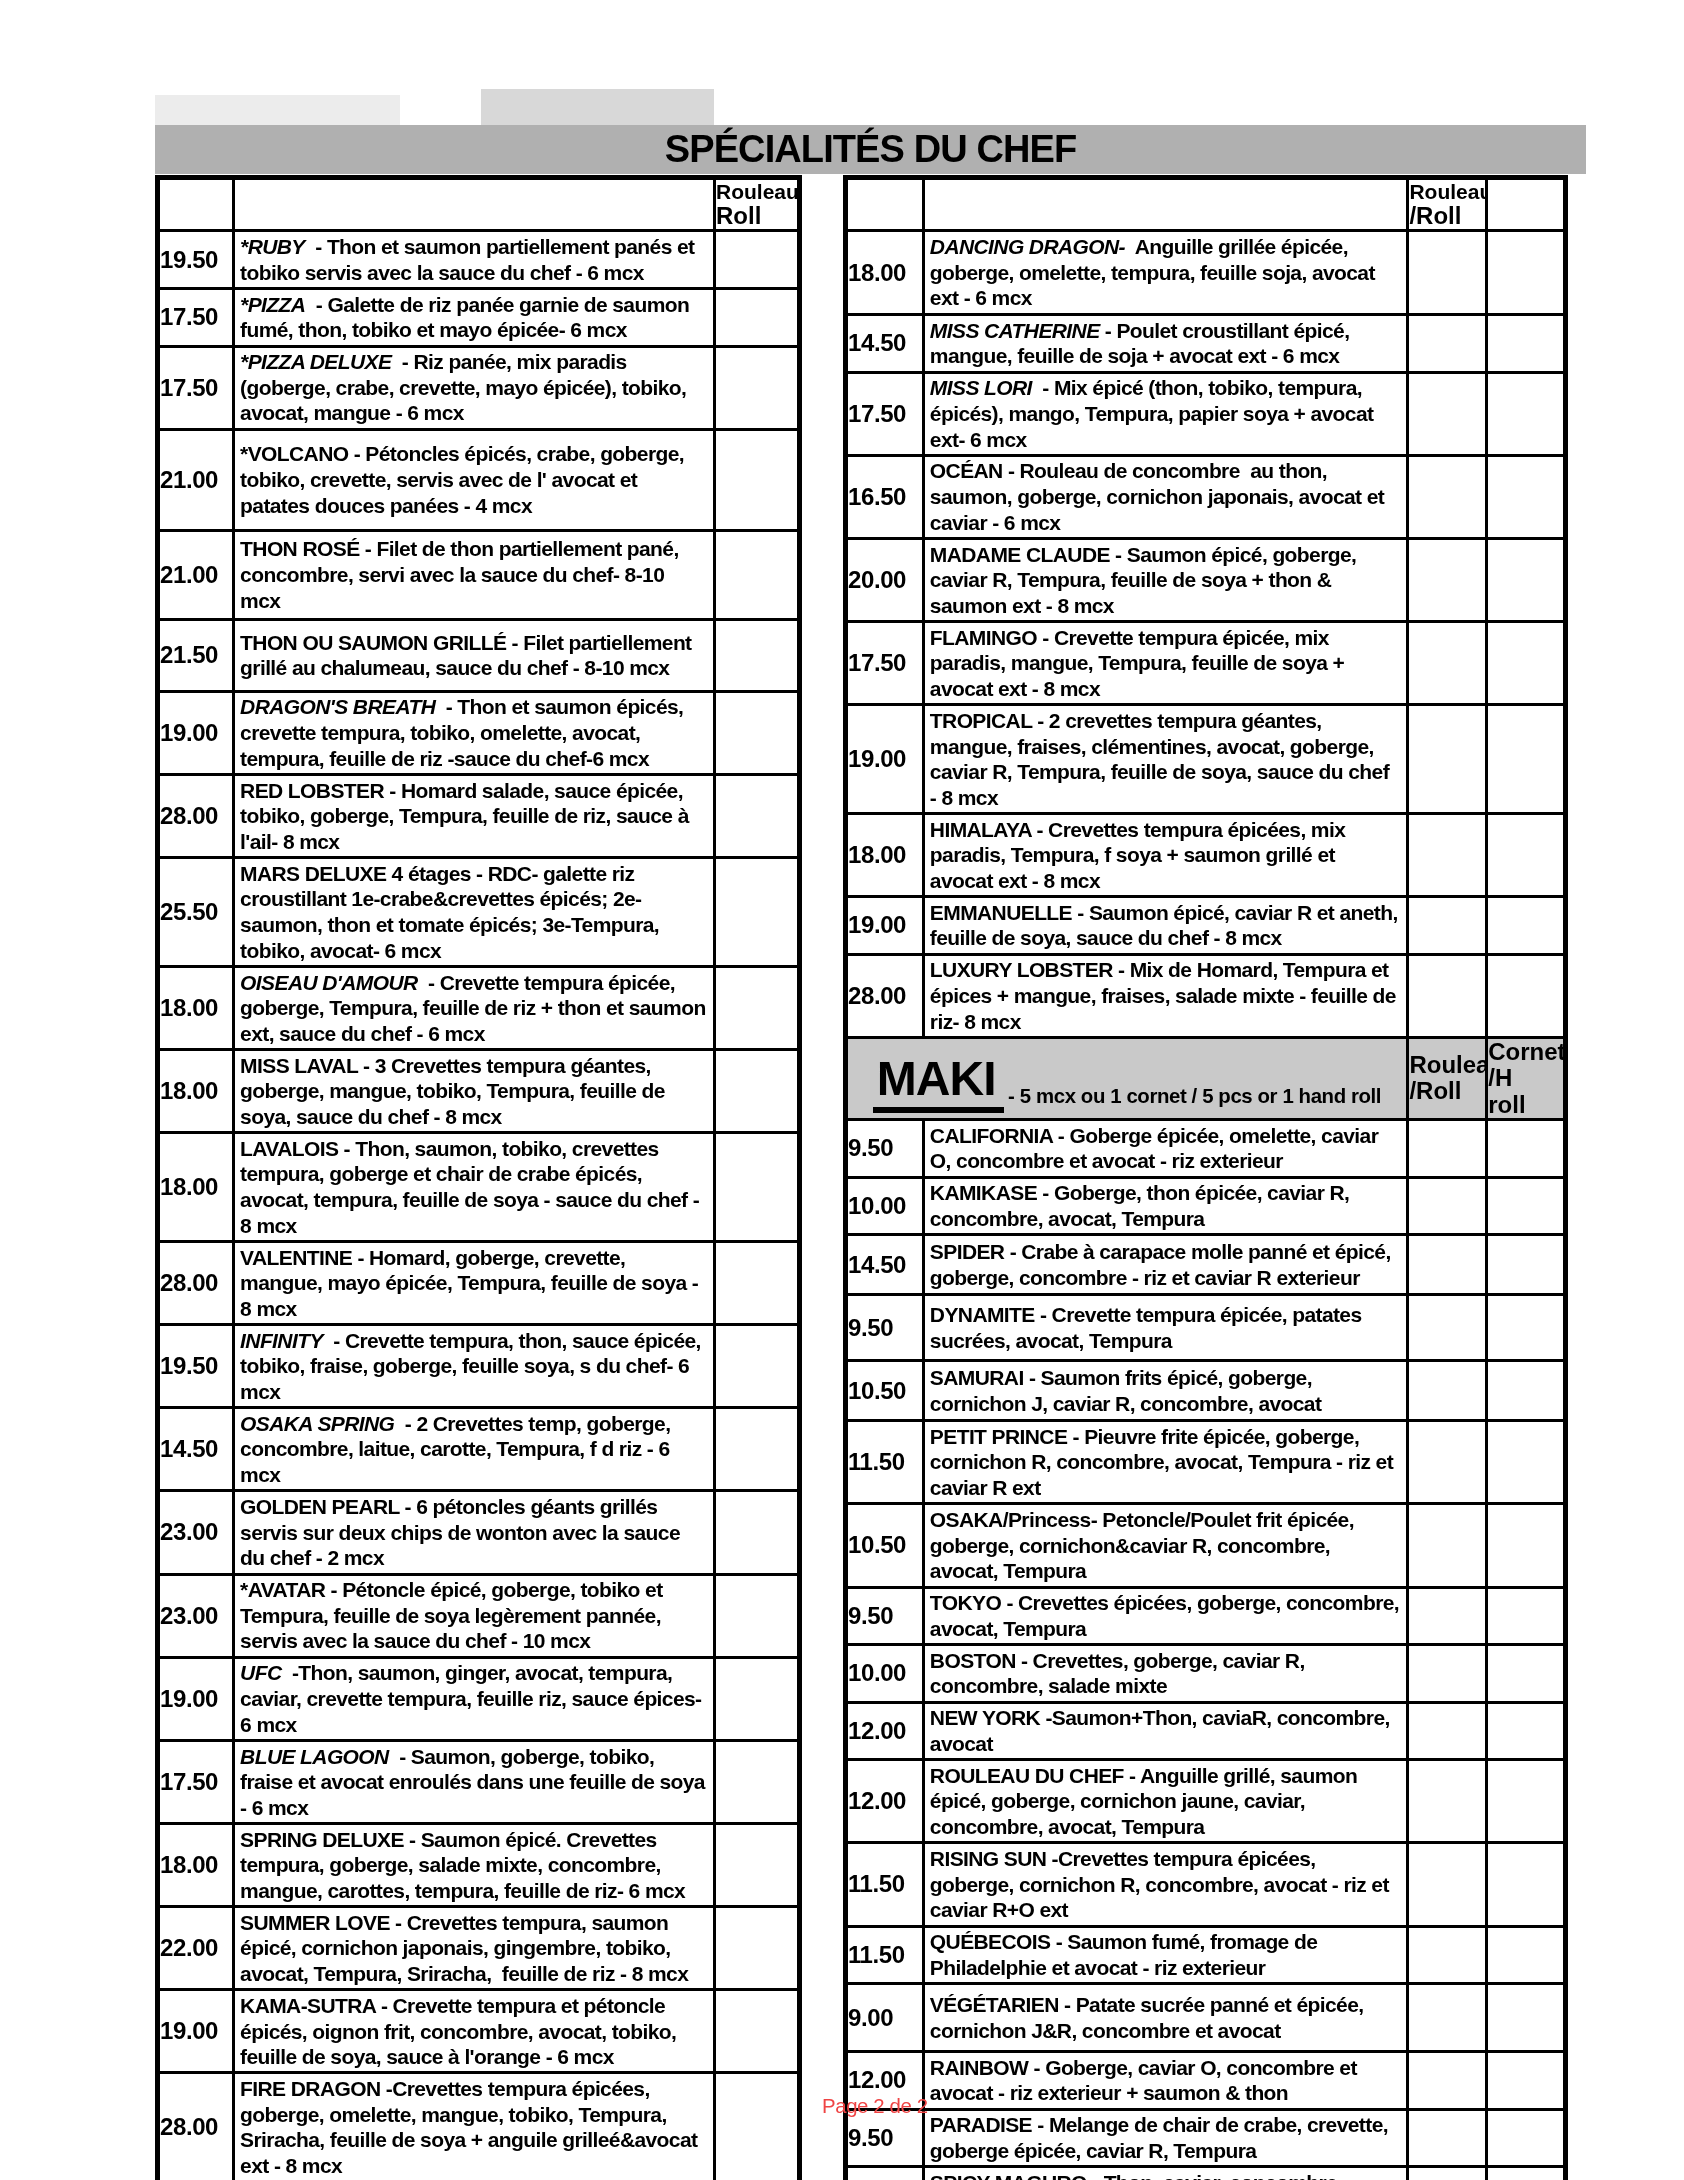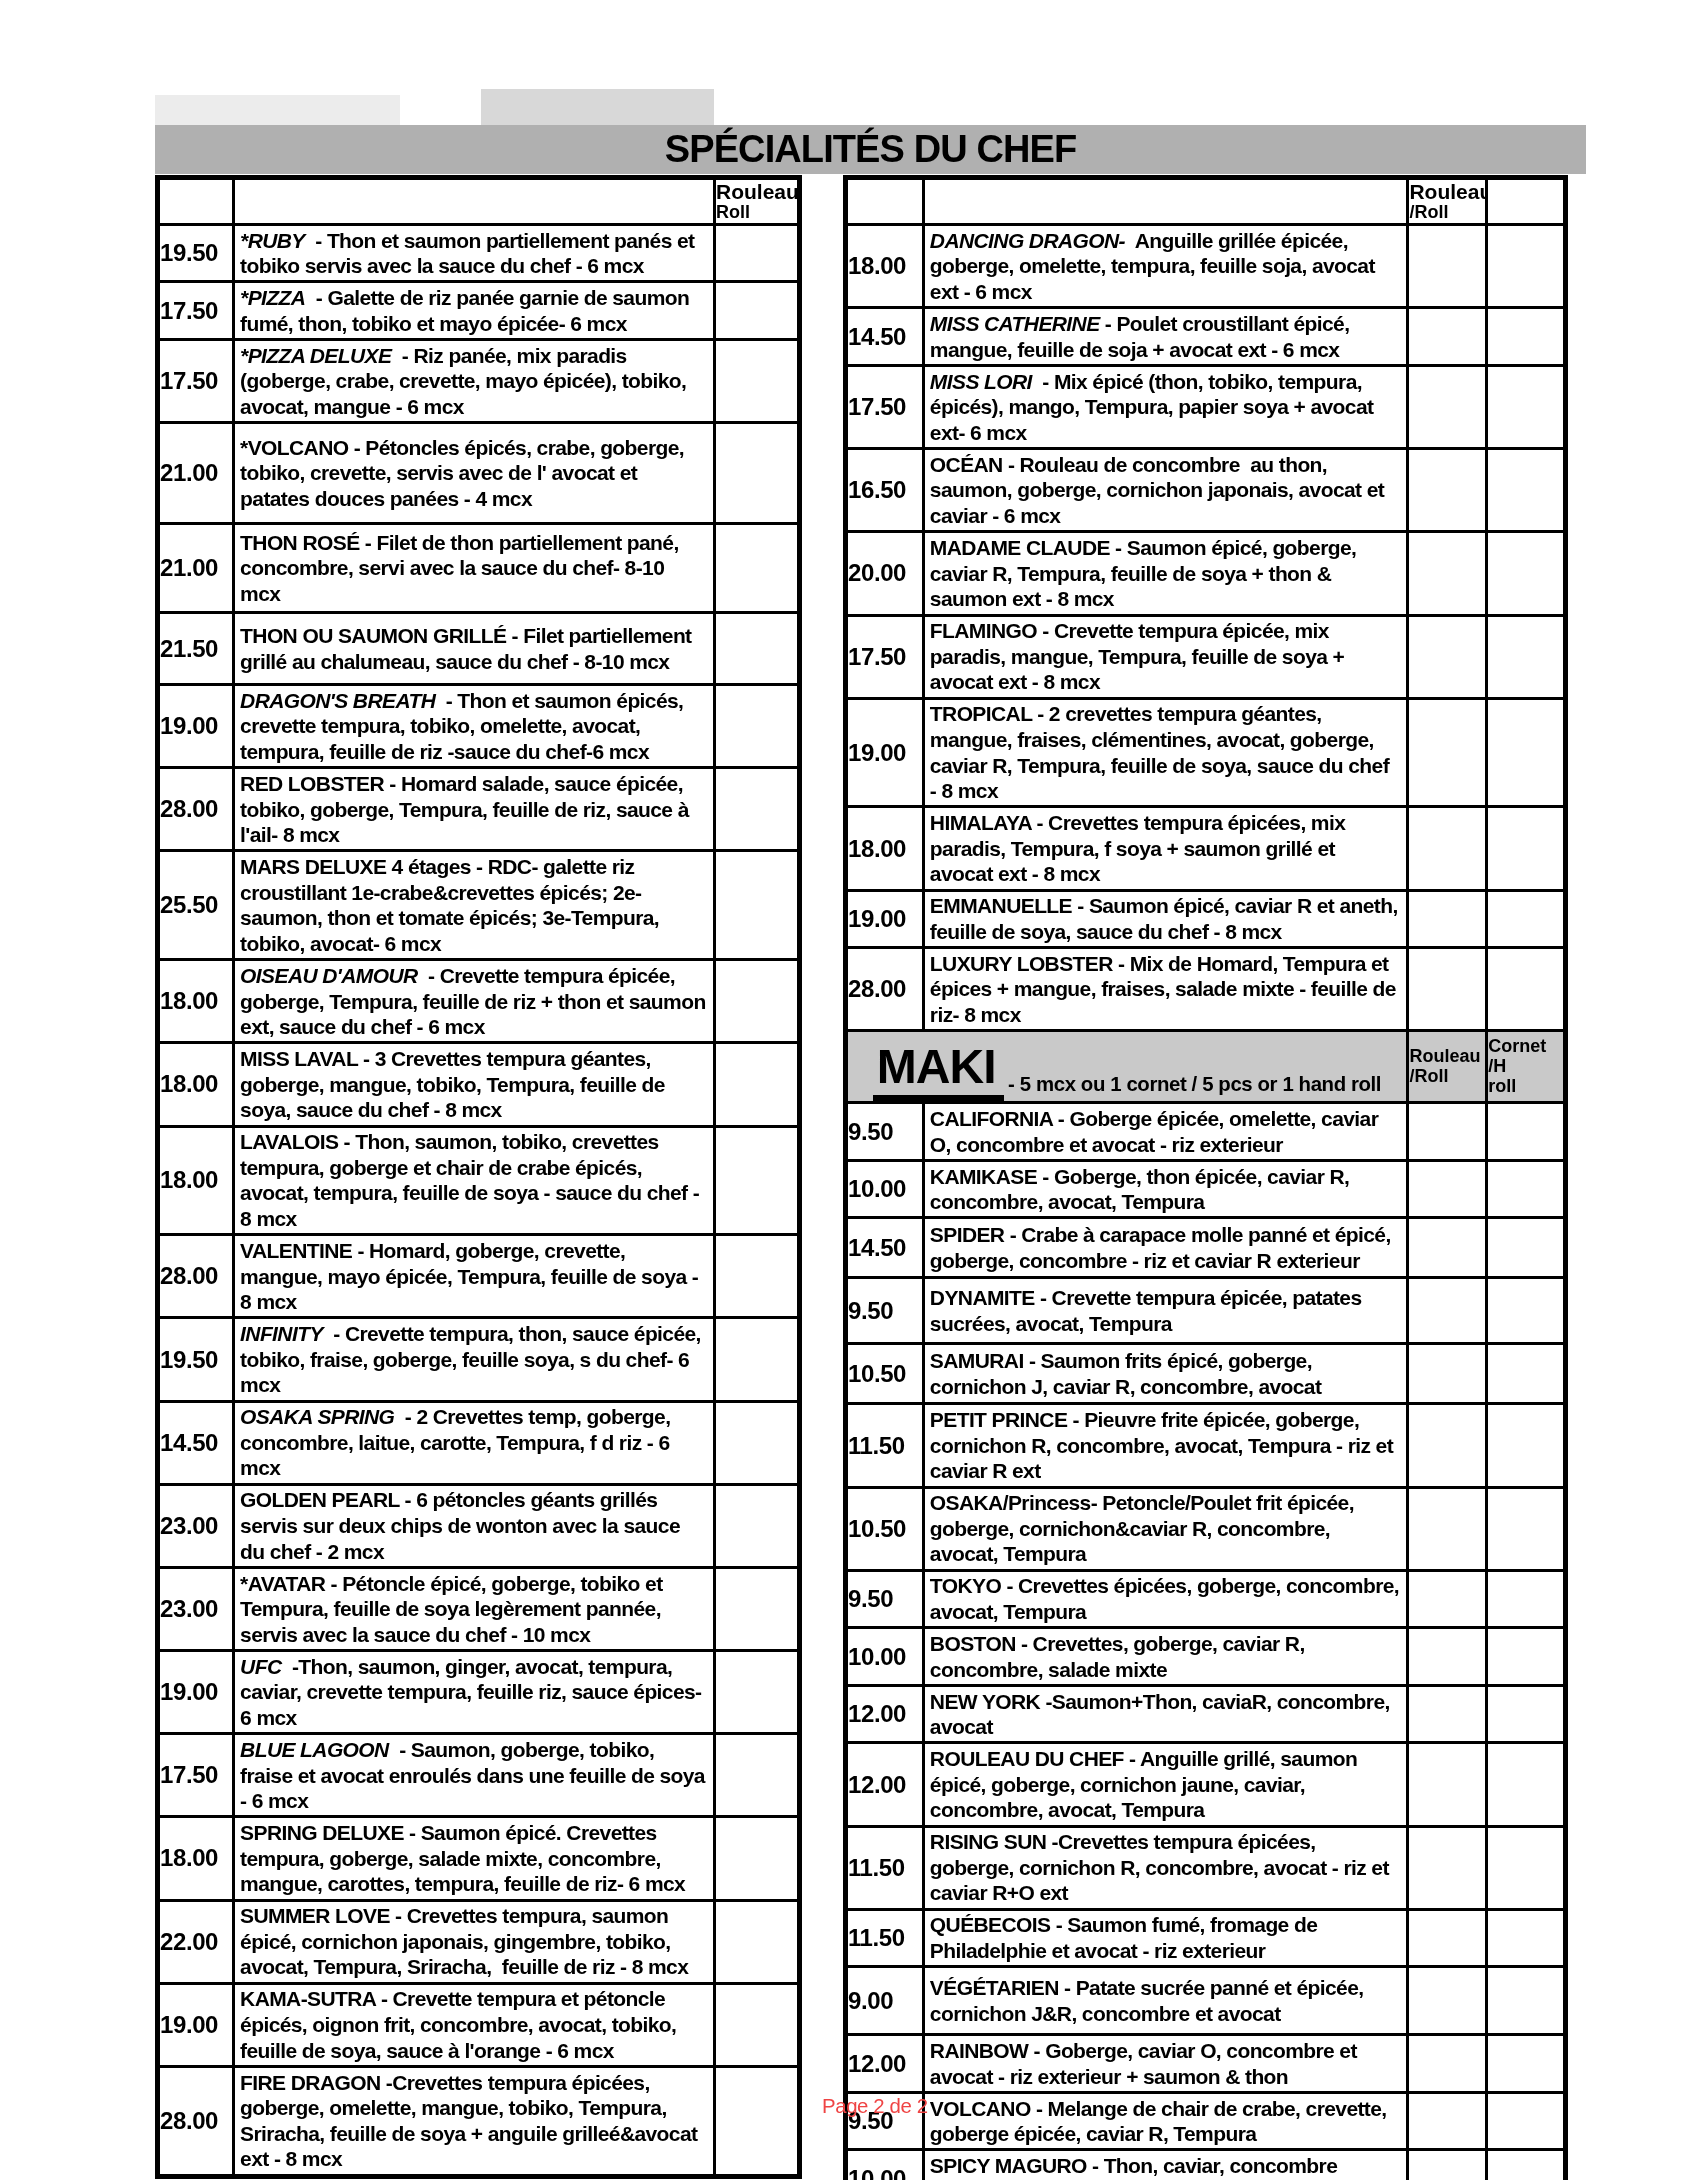--- a/index.html
+++ b/index.html
@@ -21,21 +21,21 @@
   #right-table{left:843px;width:725px;}
   td{border:3.4px solid #000;vertical-align:middle;padding:0;overflow:hidden;}
   .price{text-align:left;font-weight:bold;font-size:24px;letter-spacing:-0.4px;}
   .desc{
     font-weight:bold;font-size:21px;line-height:25.6px;letter-spacing:-0.6px;
     padding:1.7px 6.8px 1.7px 5.1px;white-space:pre-wrap;word-break:normal;
   }
   .desc .nm.it{font-style:italic;}
   .hdr{text-align:left;font-weight:bold;line-height:1.1;}
   .hdr .l1{font-size:21px;}
-  .hdr .l2{font-size:18px;font-weight:bold;}
+  .hdr .l2{font-size:24px;font-weight:bold;}
   tr.header-row{height:46px;}
   tr.maki-row{height:72px;}
   .maki-cell{background:#c9c9c9;text-align:center;vertical-align:middle;}
   .maki-title{
     display:inline-block;font-size:48px;font-weight:bold;line-height:0.95;
     border-bottom:6px solid #000;padding:0 8.5px 5.1px 3.4px;letter-spacing:-0.9px;vertical-align:middle;margin-top:12px;
   }
   .maki-sub{display:inline-block;font-size:20.4px;font-weight:bold;letter-spacing:-0.4px;vertical-align:bottom;padding-bottom:5.1px;}
   .maki-colhdr{background:#c9c9c9;}
   .footer{position:absolute;left:822px;top:2095px;font-size:20.4px;color:#ef4444;letter-spacing:-0.4px;}
@@ -417,21 +417,21 @@
 
   <tr style="height: 56px;">
     <td class="price">12.00</td>
     <td class="desc"><span class="nm">RAINBOW</span><span> - Goberge, caviar O, concombre et avocat - riz exterieur + saumon &amp; thon</span></td>
     <td></td>
     <td></td>
   </tr>
 
   <tr style="height: 56px;">
     <td class="price">9.50</td>
-    <td class="desc"><span class="nm">VOLCANO</span><span> - Melange de chair de crabe, crevette, goberge épicée, caviar R, Tempura</span></td>
+    <td class="desc"><span class="nm">PARADISE</span><span> - Melange de chair de crabe, crevette, goberge épicée, caviar R, Tempura</span></td>
     <td></td>
     <td></td>
   </tr>
 
   <tr style="height: 43px;">
     <td class="price">10.00</td>
     <td class="desc"><span class="nm">SPICY MAGURO</span><span> - Thon, caviar, concombre Tempura</span></td>
     <td></td>
     <td></td>
   </tr>

